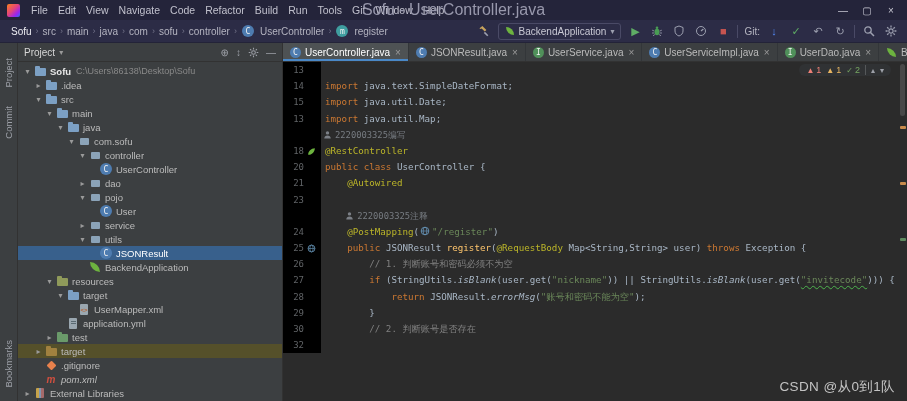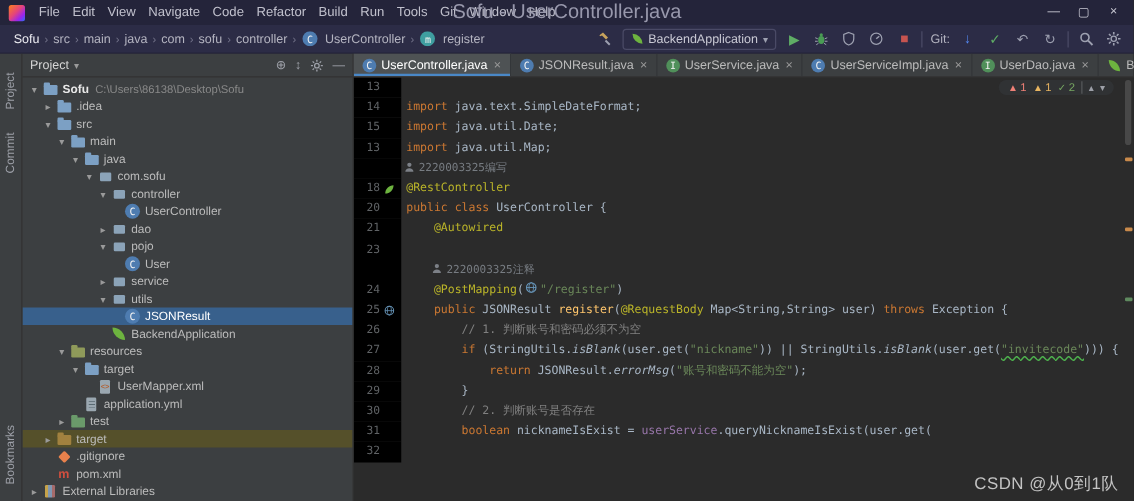--- a/index.html
+++ b/index.html
@@ -382,21 +382,21 @@
           <div class="tree-row highlighted" style="padding-left: 15px;">
             <span class="chev">▸</span>
             <span class="t-icon ic-folder-exc"></span>
             <span class="t-label">target</span>
           </div>
           <div class="tree-row" style="padding-left: 15px;">
             <span class="chev"></span>
             <span class="t-icon ic-git"></span>
             <span class="t-label">.gitignore</span>
           </div>
-          <div class="tree-row" style="padding-left: 15px;">
+          <div class="tree-row" style="padding-left: 15px; font-style: italic;">
             <span class="chev"></span>
             <span class="t-icon ic-maven"></span>
             <span class="t-label">pom.xml</span>
           </div>
           <div class="tree-row" style="padding-left: 4px;">
             <span class="chev">▸</span>
             <span class="t-icon ic-lib"></span>
             <span class="t-label">External Libraries</span>
           </div>
         </div>
@@ -521,24 +521,20 @@
               </span><span class="code-text"><span class="s-def">            </span><span class="s-kw">return</span><span class="s-def"> JSONResult.</span><span class="s-smi">errorMsg</span><span class="s-def">(</span><span class="s-str">"账号和密码不能为空"</span><span class="s-def">);</span></span></div>
             <div class="code-row"><span class="gut">
                 <span class="gnum">29</span>
                 <span class="gicon"></span>
               </span><span class="code-text"><span class="s-def">        }</span></span></div>
             <div class="code-row"><span class="gut">
                 <span class="gnum">30</span>
                 <span class="gicon"></span>
               </span><span class="code-text"><span class="s-cmt">        // 2. 判断账号是否存在</span></span></div>
             <div class="code-row"><span class="gut">
-                <span class="gnum">31</span>
-                <span class="gicon"></span>
-              </span><span class="code-text"><span class="s-def">        </span><span class="s-kw">boolean</span><span class="s-def"> nicknameIsExist = </span><span class="s-field">userService</span><span class="s-def">.queryNicknameIsExist(user.get(</span></span></div>
-            <div class="code-row"><span class="gut">
                 <span class="gnum">32</span>
                 <span class="gicon"></span>
               </span><span class="code-text"></span></div>
           </div>
         <div class="inspections">
             <span class="insp k-error">
               <span class="insp-g">▲</span>
               <span class="insp-c">1</span>
             </span>
             <span class="insp k-warning">

